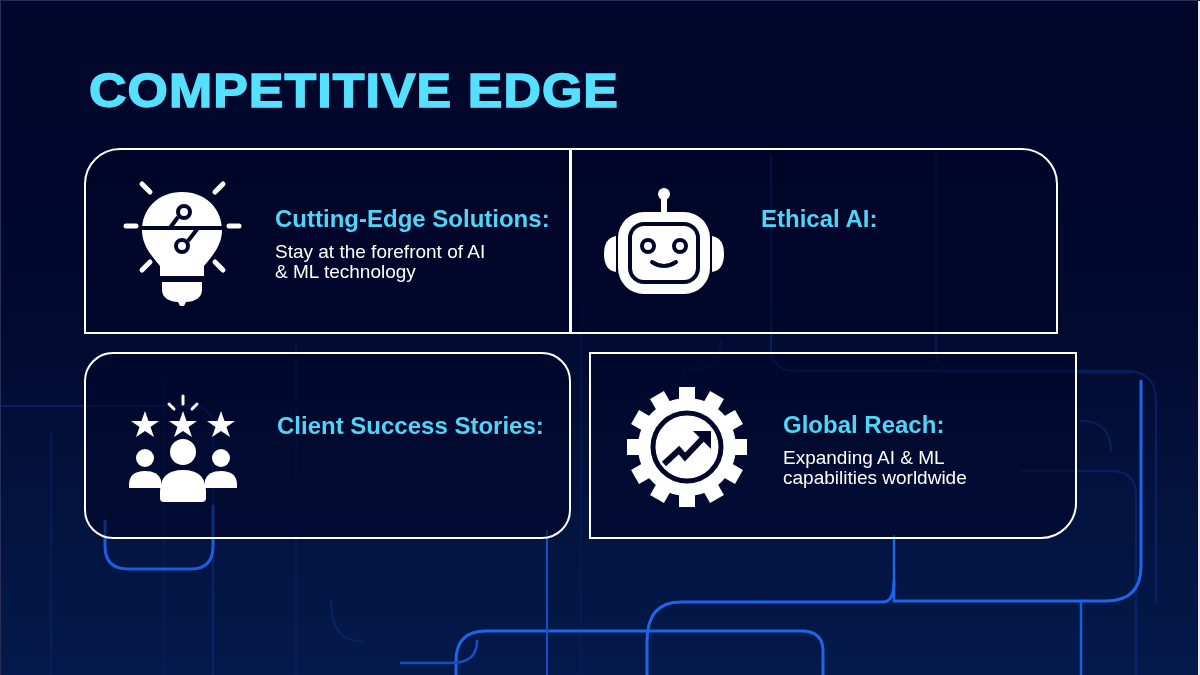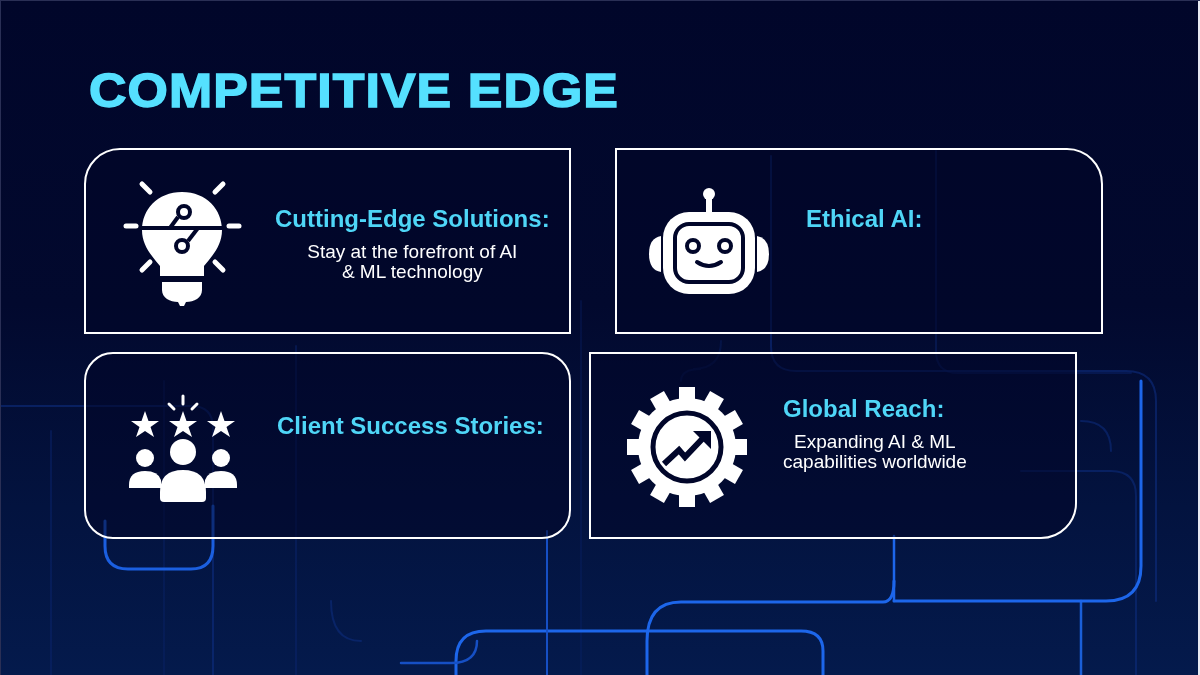--- a/index.html
+++ b/index.html
@@ -34,33 +34,32 @@
     -webkit-text-stroke: 1.5px #55e0ff;
     line-height: 56px;
   }
   .card {
     position: absolute;
     box-sizing: border-box;
     border: 2.5px solid #ffffff;
     background: rgba(1, 6, 40, 0.55);
   }
   .card.tl { left: 83px;  top: 147px; width: 487px; height: 186px; border-top-left-radius: 36px; }
-  .card.tr { left: 614px; top: 147px; width: 488px; height: 186px; border-top-right-radius: 36px; }
+  .card.tr { left: 569px; top: 147px; width: 488px; height: 186px; border-top-right-radius: 36px; }
   .card.bl { left: 83px;  top: 351px; width: 487px; height: 187px; border-bottom-left-radius: 36px; border-radius: 29px; }
   .card.br { left: 588px; top: 351px; width: 488px; height: 187px; border-bottom-right-radius: 36px; }
   .icon { position: absolute; }
   .text { position: absolute; font-family: "Liberation Sans", sans-serif; }
   .heading {
     color: #4fd6f7; font-weight: 700; font-size: 24px; line-height: 26px;
     margin: 0; white-space: nowrap;
   }
   .desc {
     color: #ffffff; font-size: 19px; line-height: 20px; margin: 10px 0 0 0;
     white-space: pre-line;
-    text-align: center;
   }
 </style>
 </head>
 <body>
 
 <div class="slide">
 
   <svg class="bg" width="1200" height="675">
     <g fill="none" stroke-linecap="round">
 
@@ -173,20 +172,20 @@
         <rect x="-8" y="-60" width="16" height="14" transform="rotate(240)"></rect>
         <rect x="-8" y="-60" width="16" height="14" transform="rotate(270)"></rect>
         <rect x="-8" y="-60" width="16" height="14" transform="rotate(300)"></rect>
         <rect x="-8" y="-60" width="16" height="14" transform="rotate(330)"></rect>
         <circle cx="0" cy="0" r="49"></circle>
       </g>
       <circle cx="60" cy="60" r="34" fill="none" stroke="#01062a" stroke-width="5"></circle>
       <path d="M 37 77 L 52 63 L 58 70 L 78 49" fill="none" stroke="#01062a" stroke-width="6" stroke-linejoin="miter"></path>
       <polygon points="66,44 84,44 84,62" fill="#01062a"></polygon>
     </svg>
-    <div class="text" style="left:192px; top:42px;">
+    <div class="text" style="left:192px; top:58px;">
       <p class="heading">Global Reach:</p>
       <p class="desc">Expanding AI &amp; ML
 capabilities worldwide</p>
     </div>
   </div>
 
 </div>
 
 </body></html>

